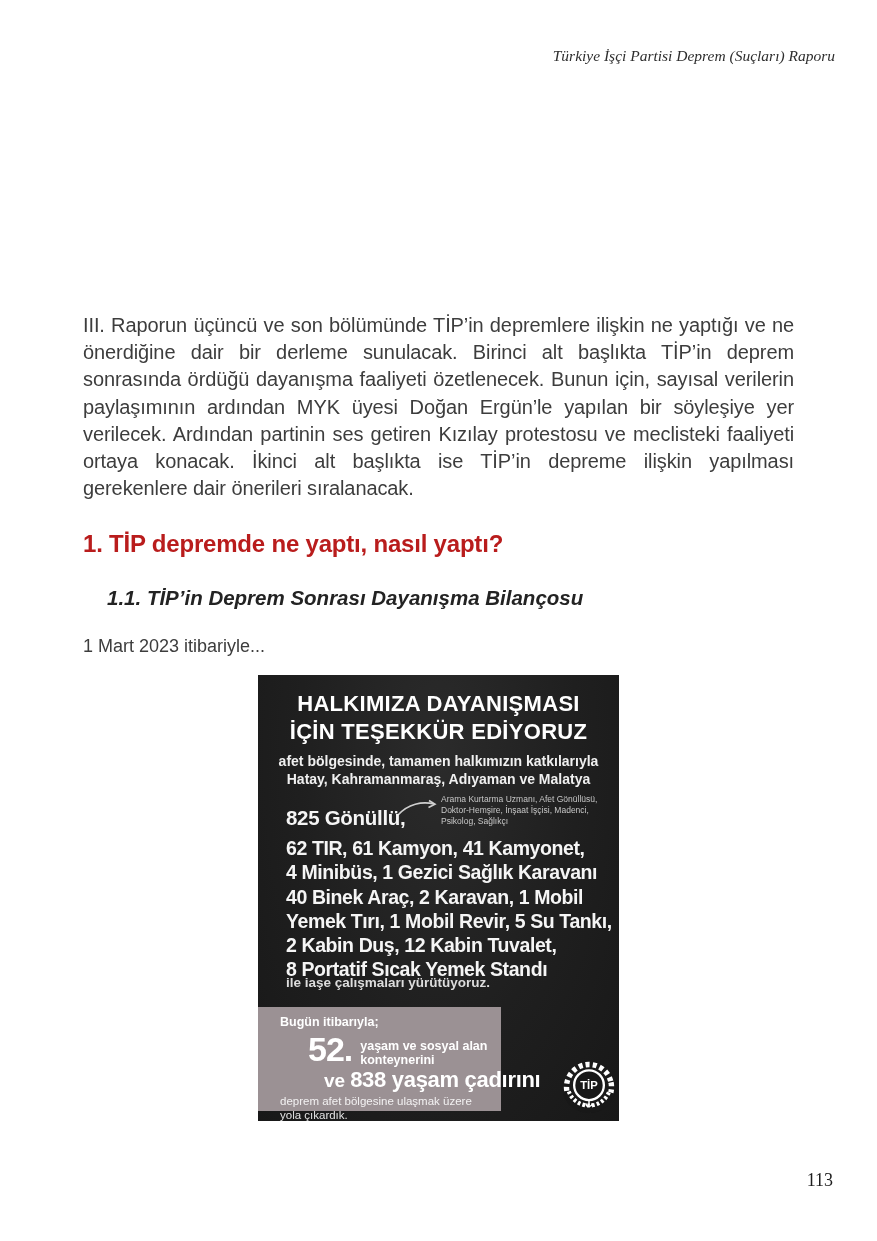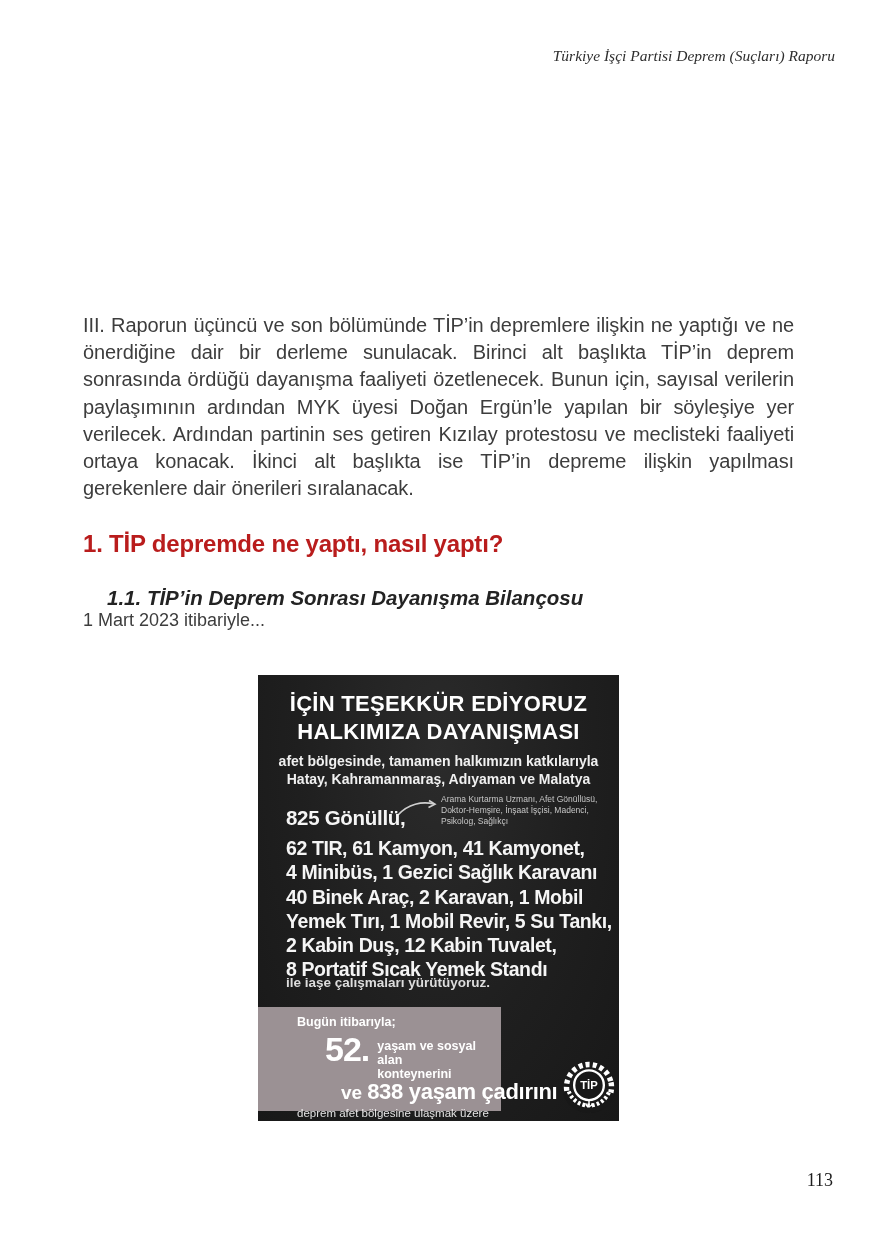--- a/index.html
+++ b/index.html
@@ -42,20 +42,21 @@
     letter-spacing: -0.2px;
   }
   .subsection-heading {
     margin: 28px 0 0 24px;
     font-size: 20.5px;
     font-weight: bold;
     font-style: italic;
     color: #232323;
   }
   .date-line {
+    margin-top: 26px;
     font-size: 18px;
     color: #3d3d3d;
   }
   
   .poster {
     position: absolute;
     left: 258px;
     top: 675px;
     width: 361px;
     height: 446px;
@@ -128,21 +129,21 @@
     color: #dddddd;
   }
   .stats-box {
     position: absolute;
     left: 0;
     top: 332px;
     width: 243px;
     height: 104px;
     background: #9b9194;
     color: #ffffff;
-    padding: 8px 0 0 39px;
+    padding: 8px 0 0 22px;
   }
   .stats-label {
     font-size: 12.5px;
     font-weight: bold;
   }
   .stats-row {
     display: flex;
     align-items: flex-start;
     margin-top: 0;
   }
@@ -206,22 +207,22 @@
   <div class="content">
     <p class="intro">III. Raporun üçüncü ve son bölümünde TİP’in depremlere ilişkin ne yaptığı ve ne önerdiğine dair bir derleme sunulacak. Birinci alt başlıkta TİP’in deprem sonrasında ördüğü dayanışma faaliyeti özetlenecek. Bunun için, sayısal verilerin paylaşımının ardından MYK üyesi Doğan Ergün’le yapılan bir söyleşiye yer verilecek. Ardından partinin ses getiren Kızılay protestosu ve meclisteki faaliyeti ortaya konacak. İkinci alt başlıkta ise TİP’in depreme ilişkin yapılması gerekenlere dair önerileri sıralanacak.</p>
     <div class="section-heading">1. TİP depremde ne yaptı, nasıl yaptı?</div>
     <div class="subsection-heading">1.1. TİP’in Deprem Sonrası Dayanışma Bilançosu</div>
     <p class="date-line">1 Mart 2023 itibariyle...</p>
   </div>
 
   <div class="poster">
 
     <div class="poster-title">
+      <div>HALKIMIZA DAYANIŞMASI</div>
       <div>İÇİN TEŞEKKÜR EDİYORUZ</div>
-      <div>HALKIMIZA DAYANIŞMASI</div>
     </div>
 
     <div class="poster-subtitle">
       <div>afet bölgesinde, tamamen halkımızın katkılarıyla</div>
       <div>Hatay, Kahramanmaraş, Adıyaman ve Malatya</div>
     </div>
 
     <svg class="curved-arrow" viewBox="0 0 44 20" fill="none">
       <path d="M2,17 C12,6 26,3 38,6" stroke="#cfcfcf" stroke-width="1.6" fill="none"></path>
       <path d="M33,2.5 L39,6.2 L32.5,9.5" stroke="#cfcfcf" stroke-width="1.6" fill="none"></path>

